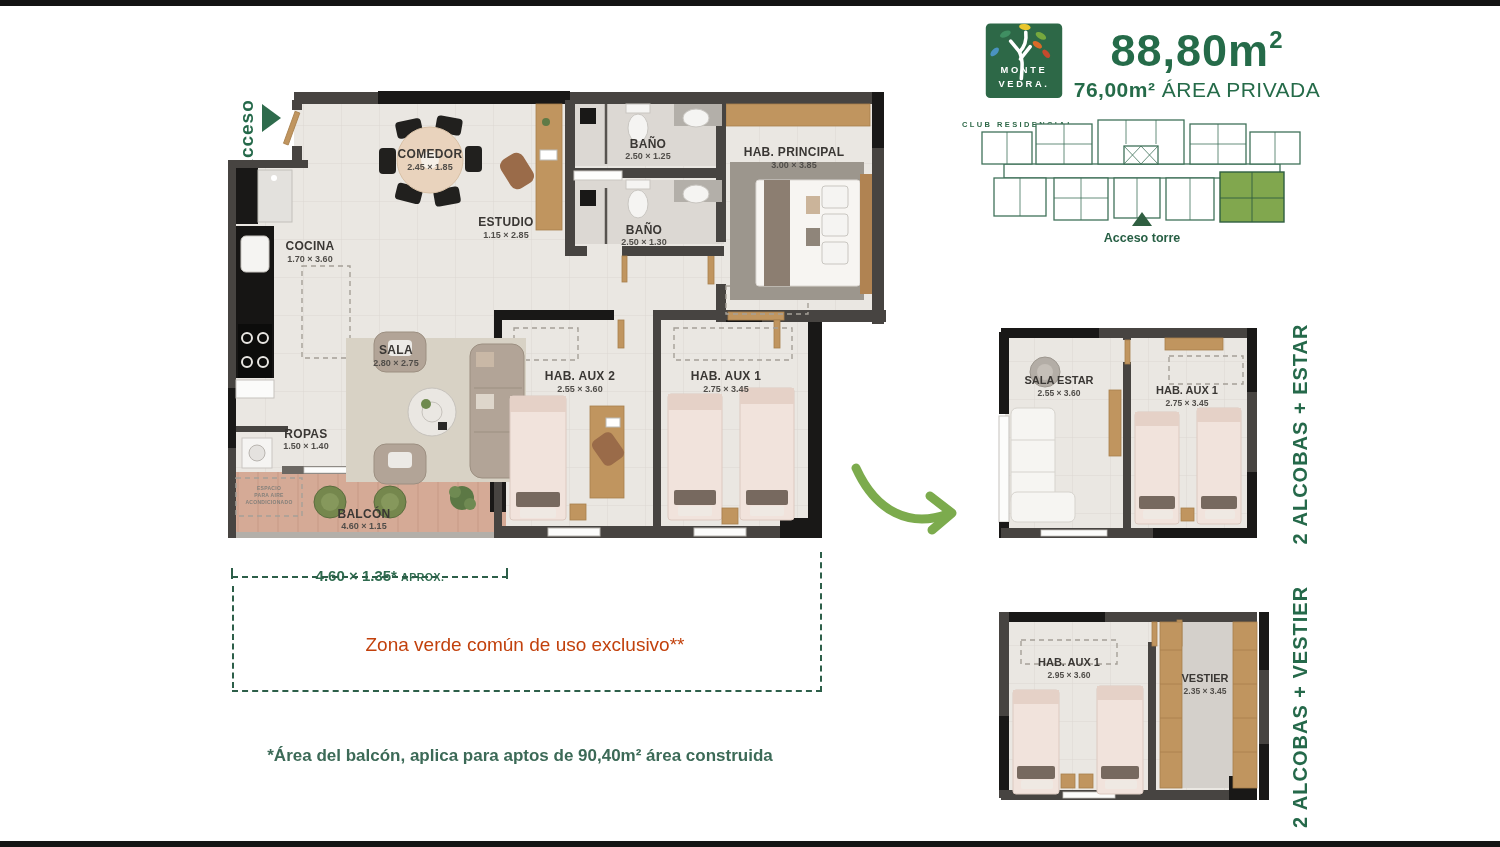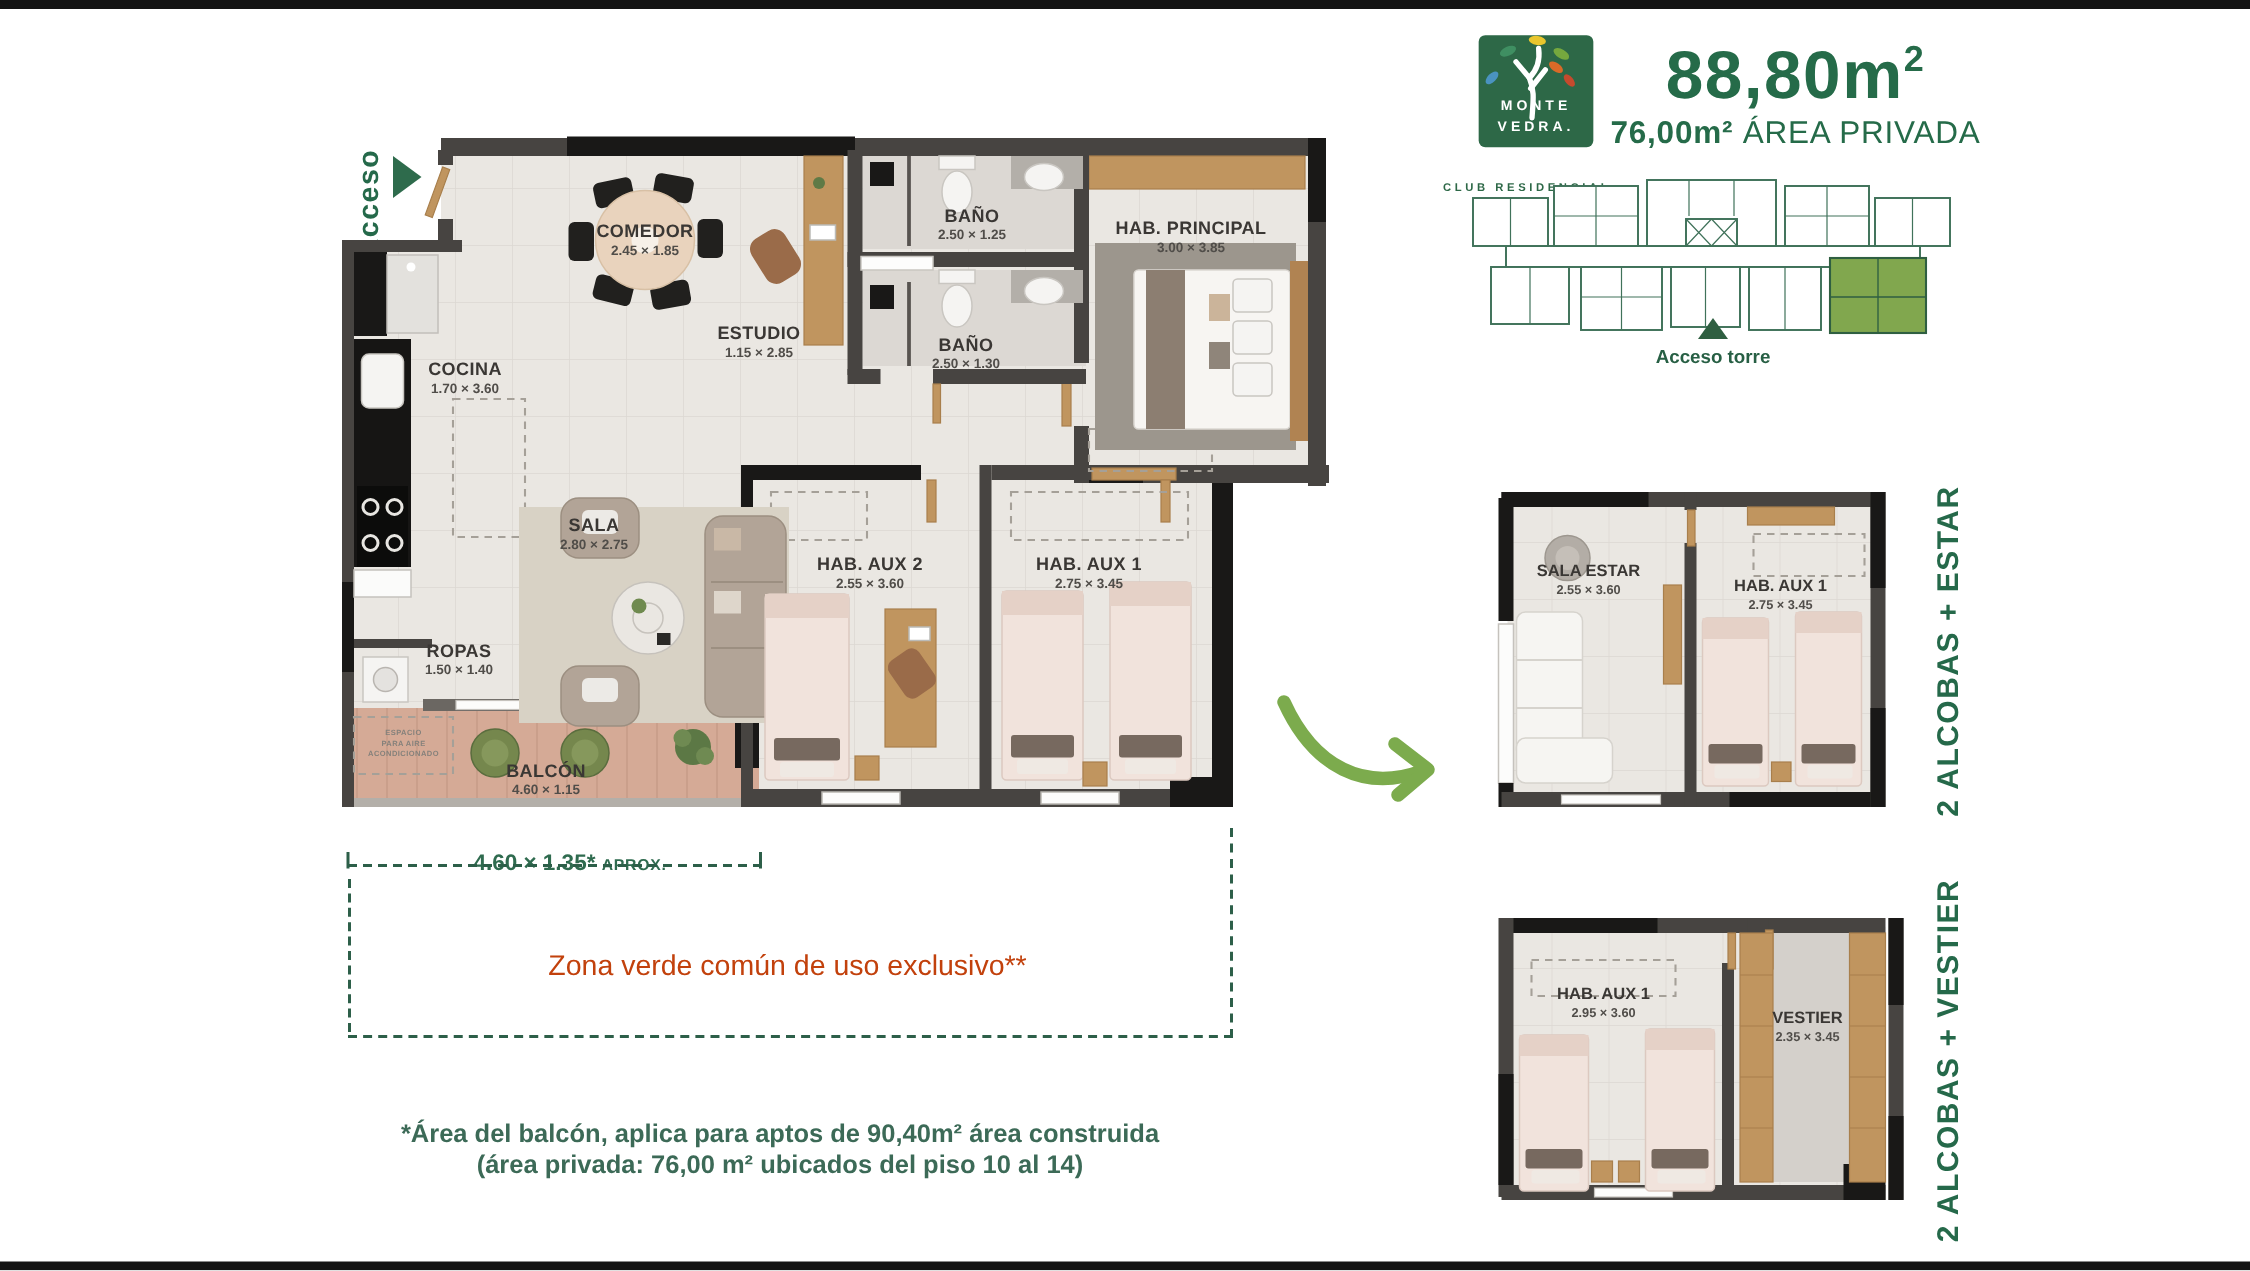--- a/index.html
+++ b/index.html
@@ -280,21 +280,20 @@
   <div class="abs dash-h" style="left:232px;top:576px;width:276px"></div>
   <div class="abs tick" style="left:231px;top:568px"></div>
   <div class="abs tick" style="left:506px;top:568px"></div>
   <div class="abs dash-v" style="left:232px;top:586px;height:102px"></div>
   <div class="abs dash-h" style="left:232px;top:690px;width:590px"></div>
   <div class="abs dash-v" style="left:820px;top:552px;height:140px"></div>
   <div class="abs zona-text">Zona verde común de uso exclusivo**</div>
 
   <div class="abs footnotes">
     <div>*Área del balcón, aplica para aptos de 90,40m² área construida</div>
-    <div>(área privada: 76,00 m² ubicados del piso 10 al 14)</div>
   </div>
 
   <svg class="abs" style="left:984px;top:18px" width="80" height="82" viewBox="0 0 90 92">
     <rect x="2" y="6" width="86" height="84" rx="5" fill="#2d6847"></rect>
     <g stroke="#ffffff" stroke-width="4" fill="none" stroke-linecap="round">
       <path d="M42,68 C43,54 44,48 40,38 L30,26"></path>
       <path d="M41,46 L52,32"></path>
       <path d="M40,38 C46,32 48,24 47,16"></path>
     </g>
     <g>

